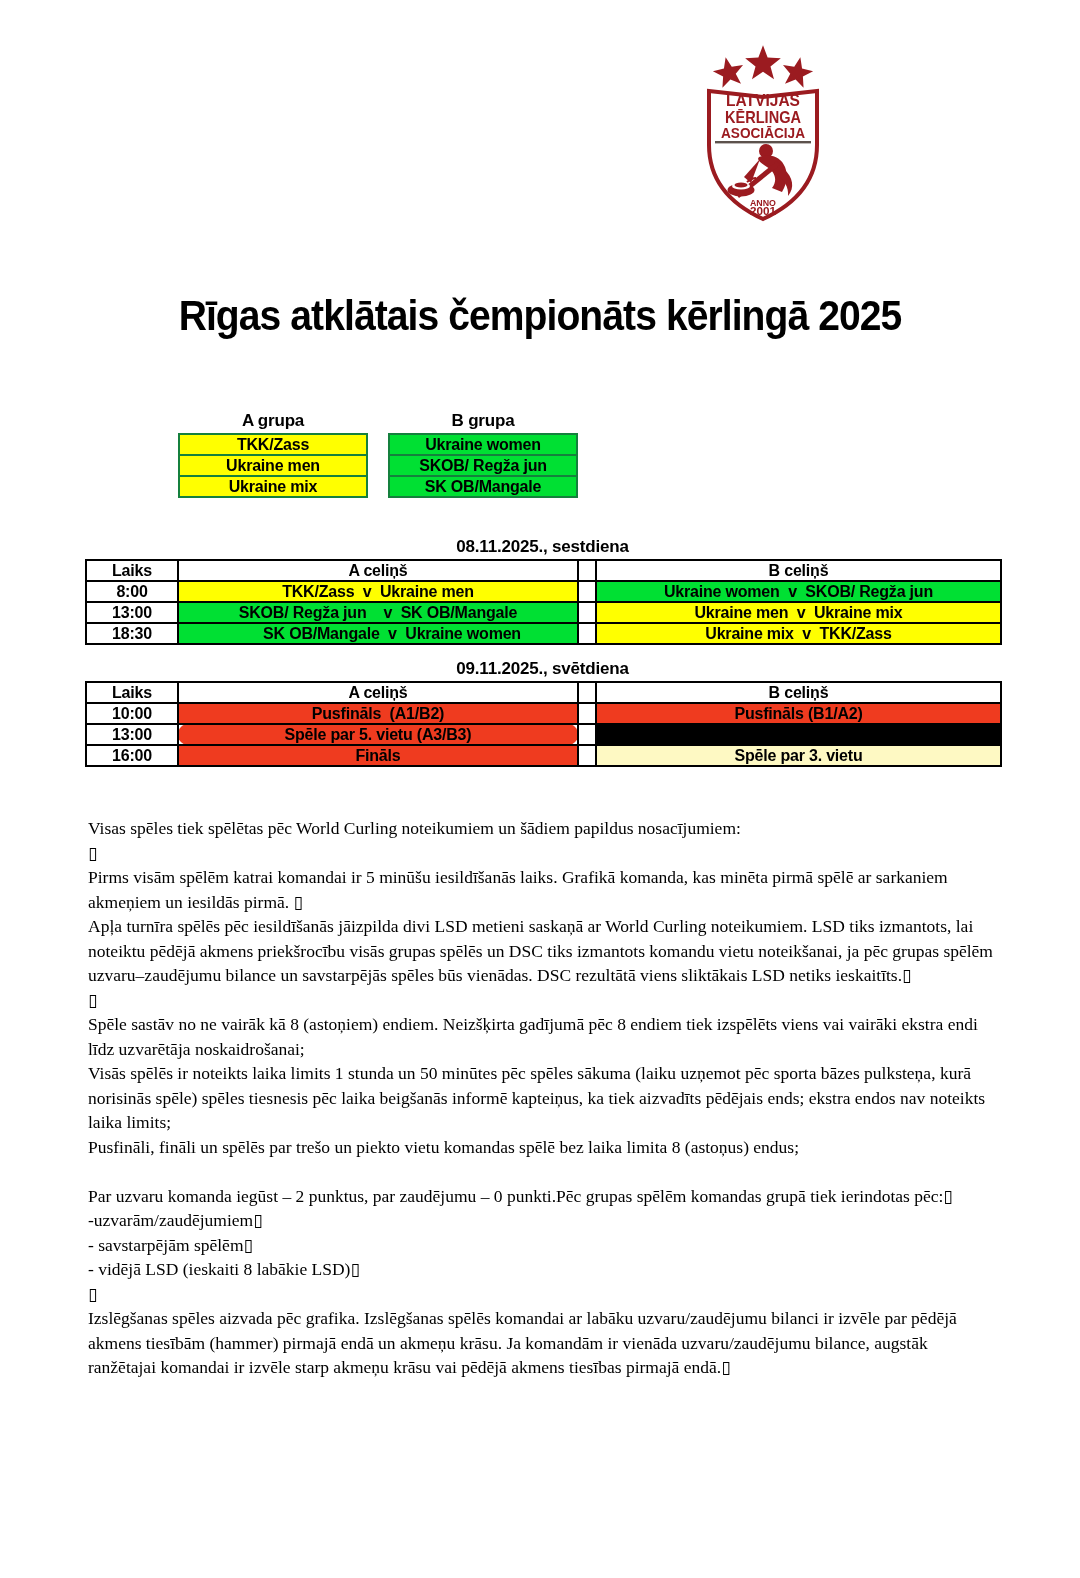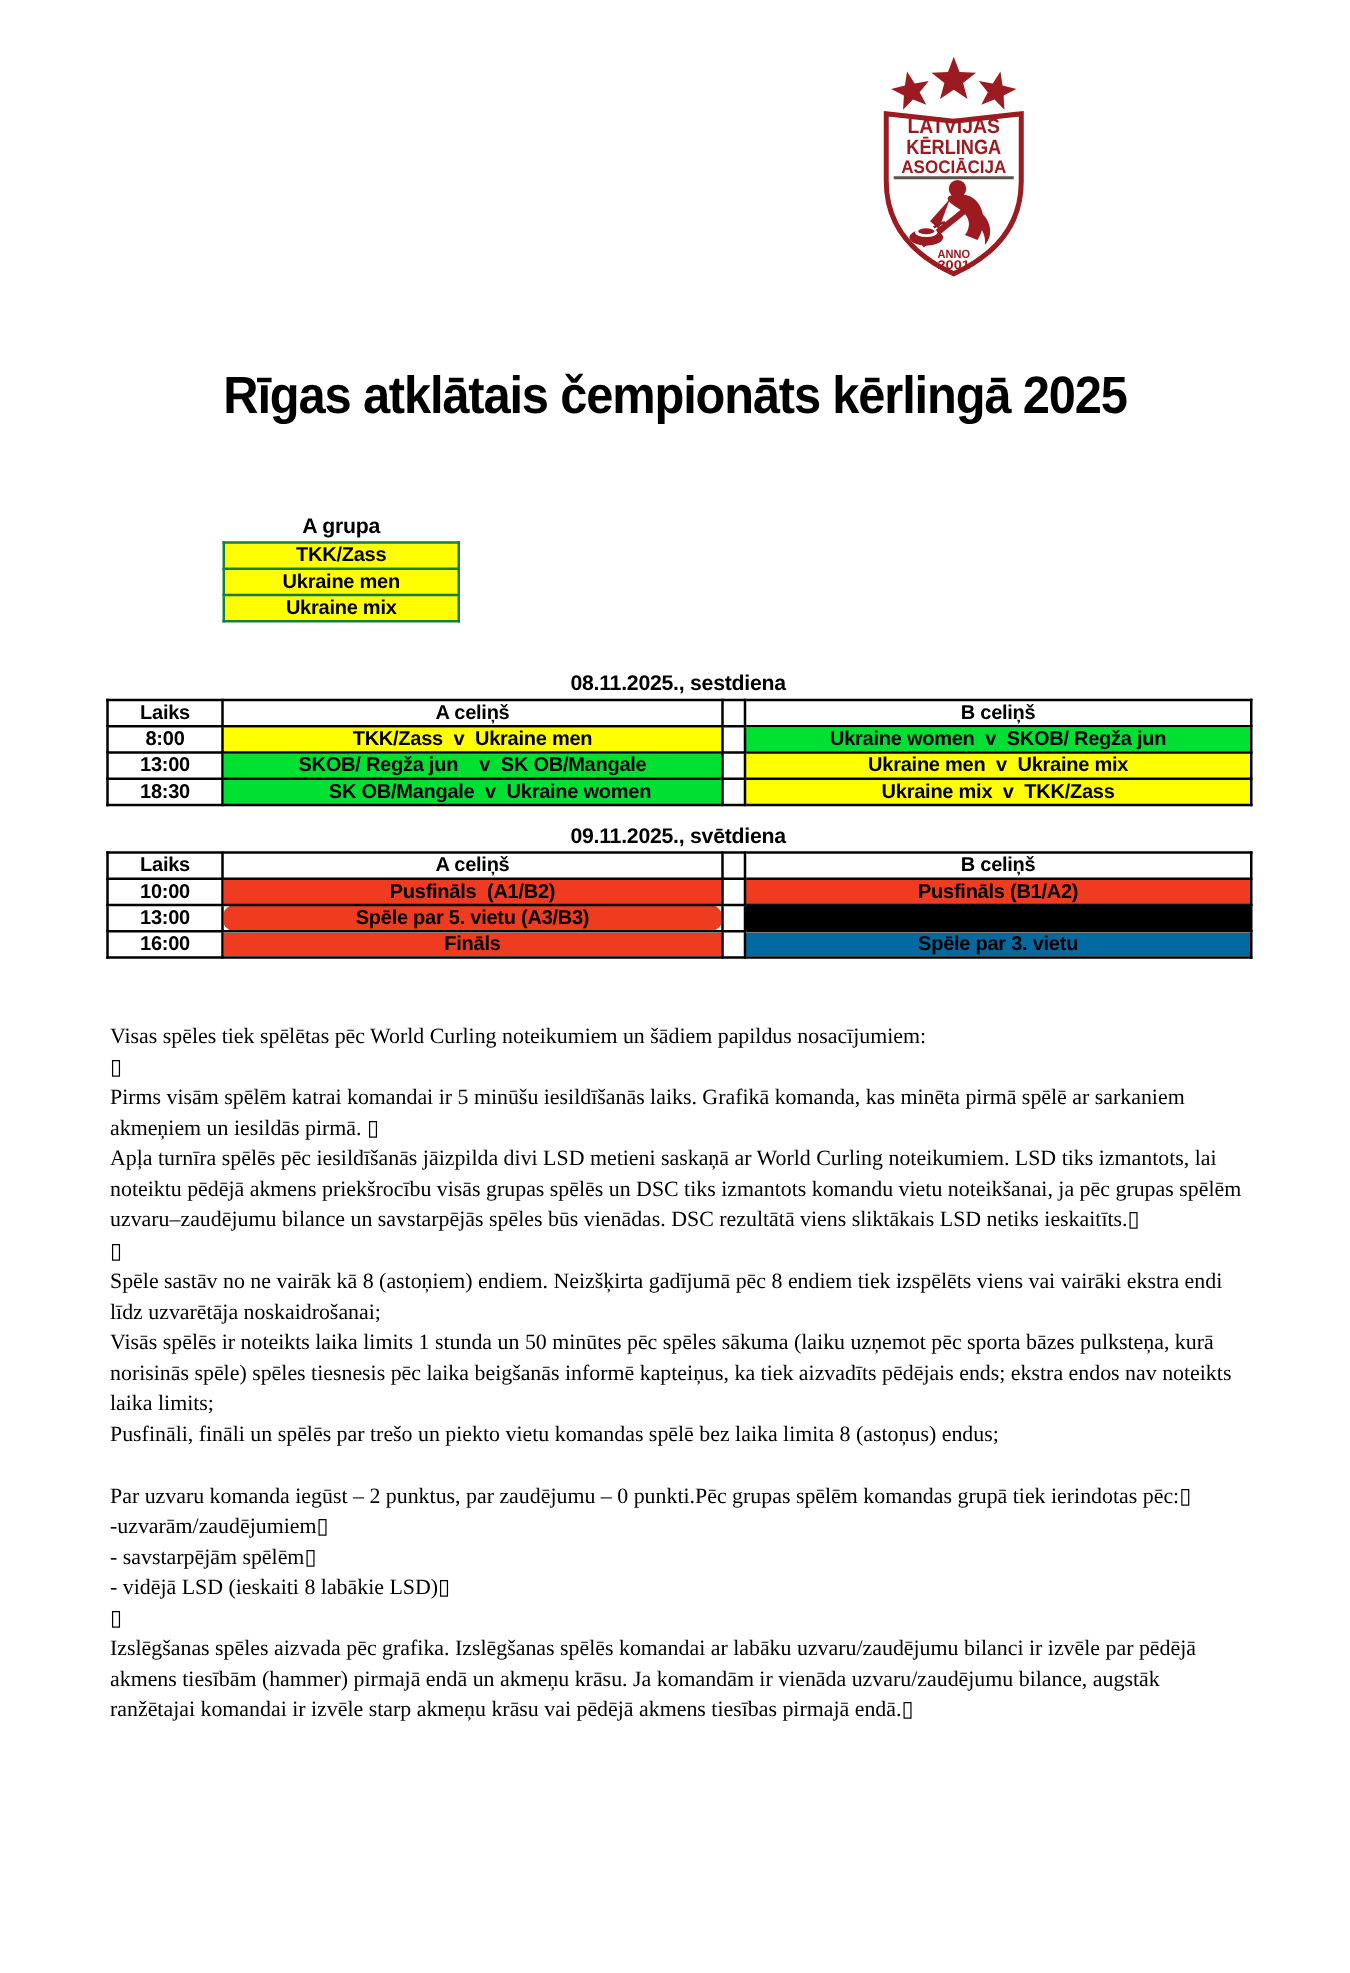--- a/index.html
+++ b/index.html
@@ -88,20 +88,36 @@
             </tr>
         <tr>
               <td style="background-color: rgb(255, 255, 0);">Ukraine men</td>
             </tr>
         <tr>
               <td style="background-color: rgb(255, 255, 0);">Ukraine mix</td>
             </tr>
       </tbody>
         </table>
     </div>
+    <div class="group">
+      <div class="group-label">B grupa</div>
+      <table>
+          <tbody>
+        <tr>
+              <td style="background-color: rgb(0, 224, 51);">Ukraine women</td>
+            </tr>
+        <tr>
+              <td style="background-color: rgb(0, 224, 51);">SKOB/ Regža jun</td>
+            </tr>
+        <tr>
+              <td style="background-color: rgb(0, 224, 51);">SK OB/Mangale</td>
+            </tr>
+      </tbody>
+        </table>
+    </div>
   </div>
 
   <div class="day day-1">
     <div class="day-title">08.11.2025., sestdiena</div>
     <table class="sched">
       <colgroup>
           <col style="width:92px">
           <col style="width:400px">
           <col style="width:18px">
           <col style="width:405px">
@@ -160,21 +176,21 @@
         <tr>
           <td>13:00</td>
           <td style="background-color: rgb(239, 59, 31); border-radius: 10px;">Spēle par 5. vietu (A3/B3)</td>
           <td></td>
           <td style="background-color: rgb(0, 0, 0);"></td>
         </tr>
         <tr>
           <td>16:00</td>
           <td style="background-color: rgb(239, 59, 31);">Fināls</td>
           <td></td>
-          <td style="background-color: #0369a1;">Spēle par 3. vietu</td>
+          <td style="background-color: #fef9c3;">Spēle par 3. vietu</td>
         </tr>
       </tbody>
     </table>
   </div>
 
   <div class="rules">
     <p>Visas spēles tiek spēlētas pēc World Curling noteikumiem un šādiem papildus nosacījumiem:</p>
     <p>▯</p>
     <p>Pirms visām spēlēm katrai komandai ir 5 minūšu iesildīšanās laiks. Grafikā komanda, kas minēta pirmā spēlē ar sarkaniem akmeņiem un iesildās pirmā. ▯</p>
     <p>Apļa turnīra spēlēs pēc iesildīšanās jāizpilda divi LSD metieni saskaņā ar World Curling noteikumiem. LSD tiks izmantots, lai noteiktu pēdējā akmens priekšrocību visās grupas spēlēs un DSC tiks izmantots komandu vietu noteikšanai, ja pēc grupas spēlēm uzvaru–zaudējumu bilance un savstarpējās spēles būs vienādas. DSC rezultātā viens sliktākais LSD netiks ieskaitīts.▯</p>

